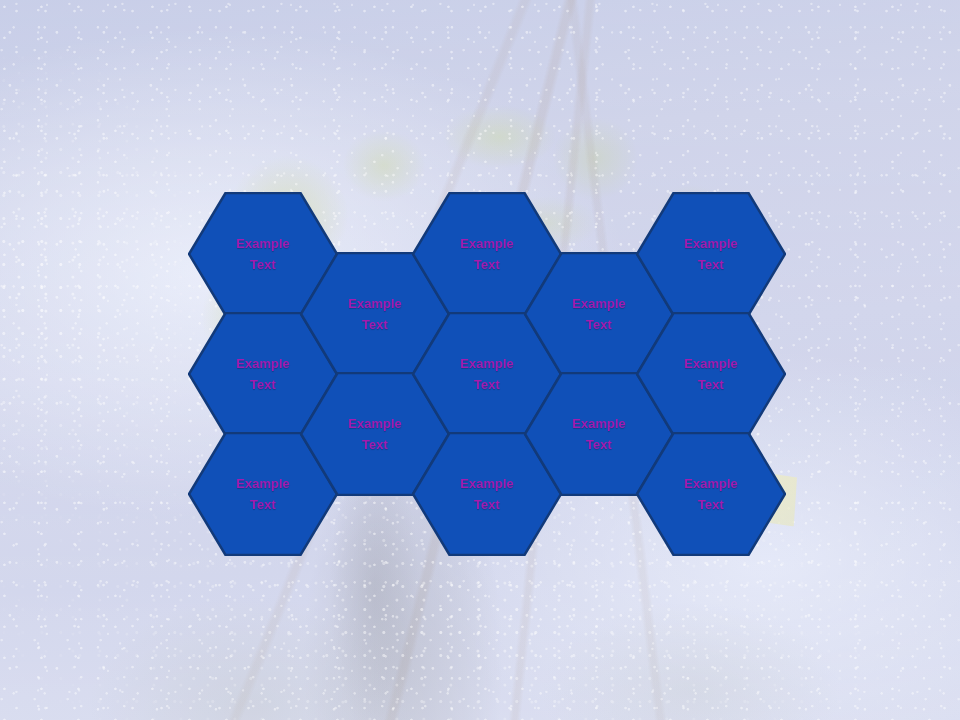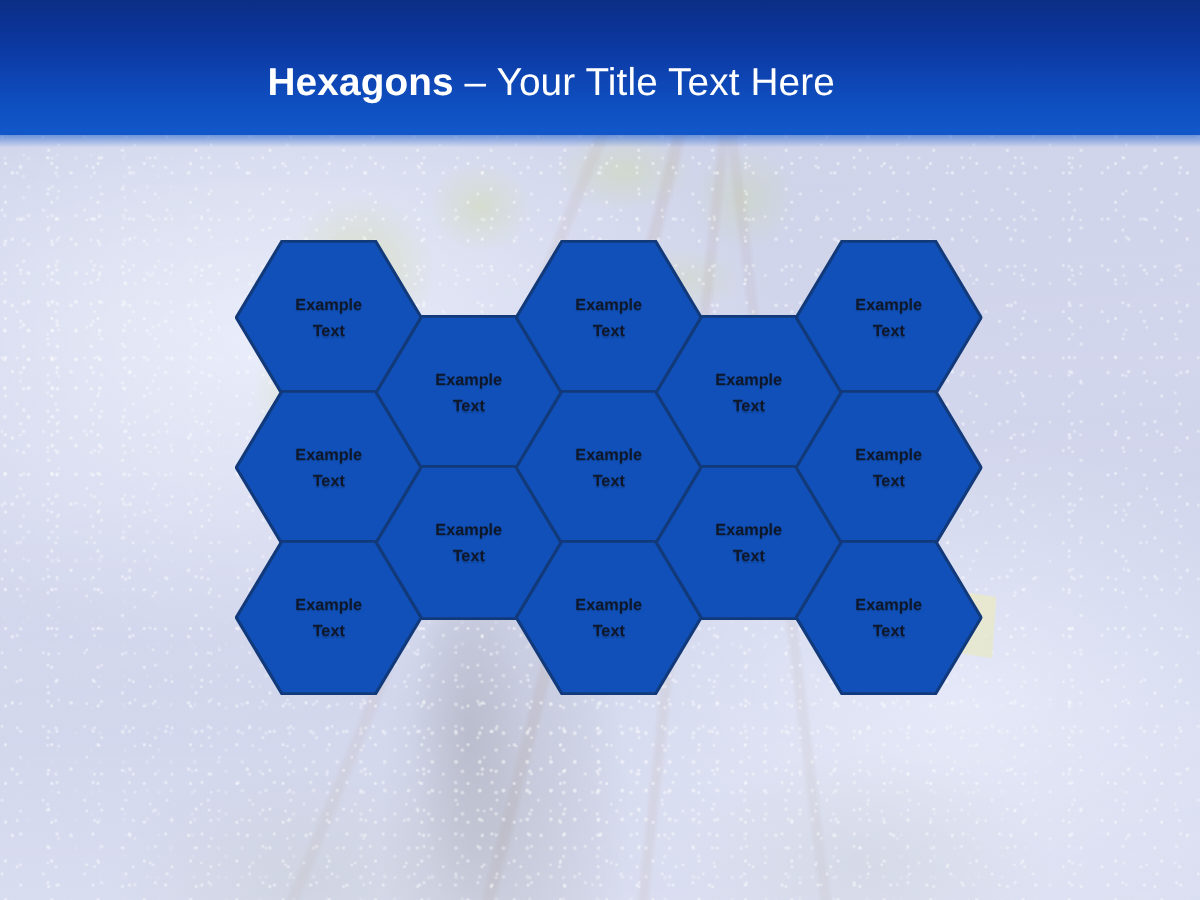--- a/index.html
+++ b/index.html
@@ -176,21 +176,21 @@
     position: absolute;
     inset: 0;
     width: 150px;
     height: 124px;
   }
   .hex-label {
     position: relative;
     z-index: 2;
     width: 90px;
     text-align: center;
-    color: #0f172a;
+    color: #a21caf;
     font-size: 13px;
     font-weight: 700;
     line-height: 21px;
     text-shadow: 0 1px 1px rgba(0,0,0,0.22);
     white-space: pre-line;
   }
 </style>
 </head>
 <body>
 
@@ -198,23 +198,20 @@
 
   <div class="bg-layer bg-base"></div>
   <div class="bg-layer bg-foliage"></div>
   <div class="bg-layer bg-branch"></div>
   <div class="bg-layer bg-trunk"></div>
   <div class="bg-layer bg-speckle"></div>
   <div class="bg-layer bg-crackle"></div>
   <div class="bg-scrap"></div>
   <div class="bg-layer bg-haze"></div>
 
-  <div id="title-bar">
-    <div id="slide-title"><span class="title-strong">Hexagons</span><span class="title-rest"> – Your Title Text Here</span></div>
-  </div>
 
   <div id="hex-grid">
       <div class="hex" style="left: 188px; top: 192px;">
         <svg viewBox="0 0 150 124">
           <polygon points="37.5,1.0 112.5,1.0 149.0,62.0 112.5,123.0 37.5,123.0 1.0,62.0" fill="#1050b8" stroke="#123a7a" stroke-width="2.5" stroke-linejoin="miter"></polygon>
         </svg>
         <div class="hex-label">Example
 Text</div>
       </div>
       <div class="hex" style="left: 188px; top: 312px;">

